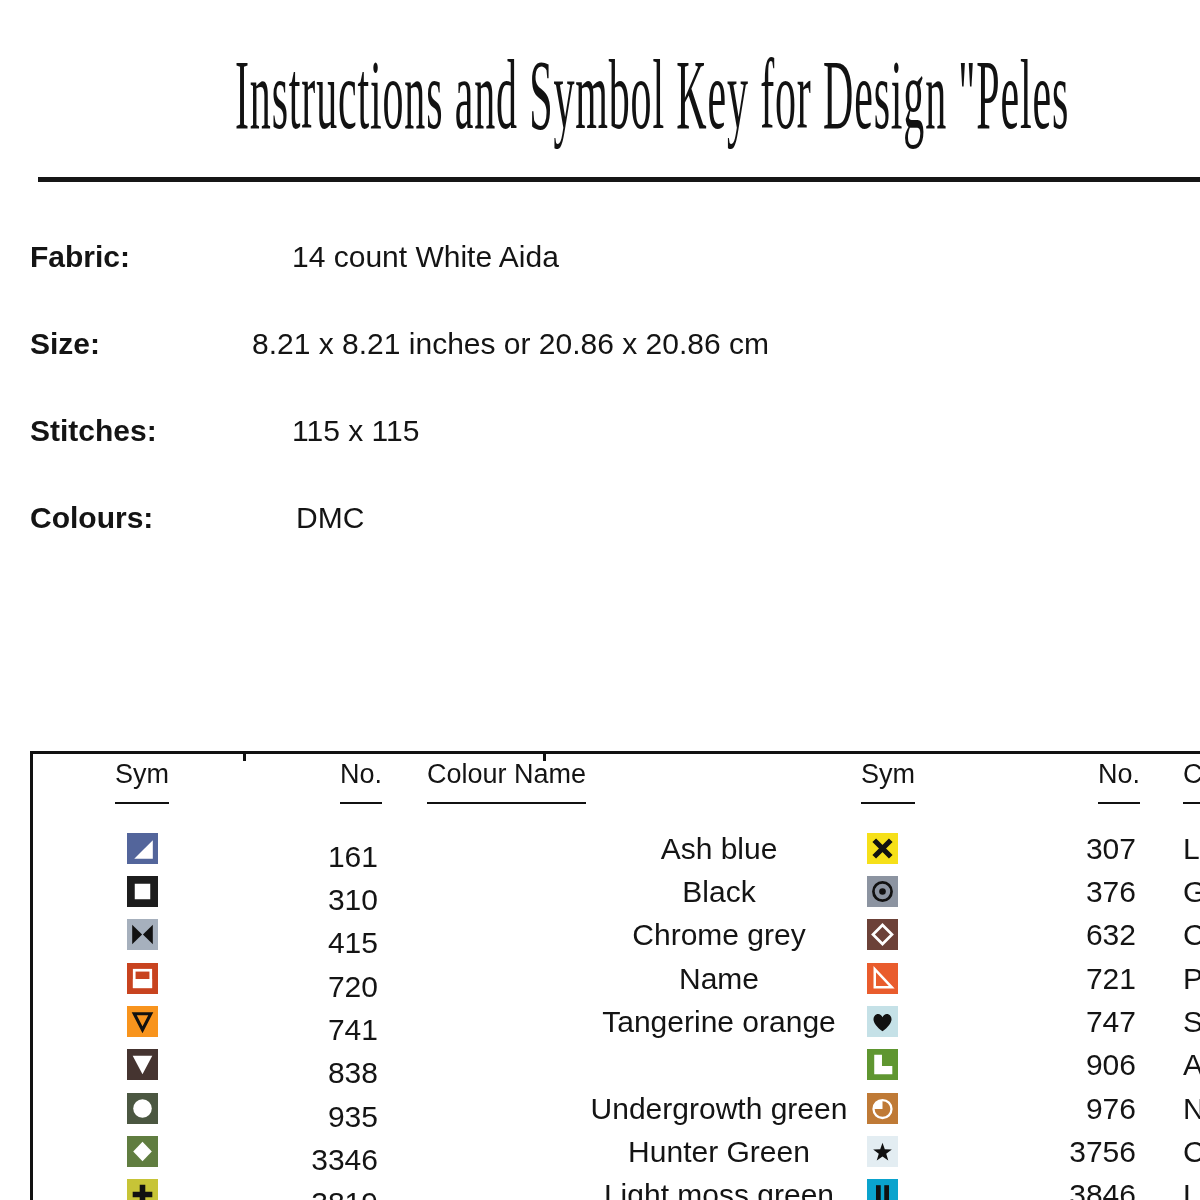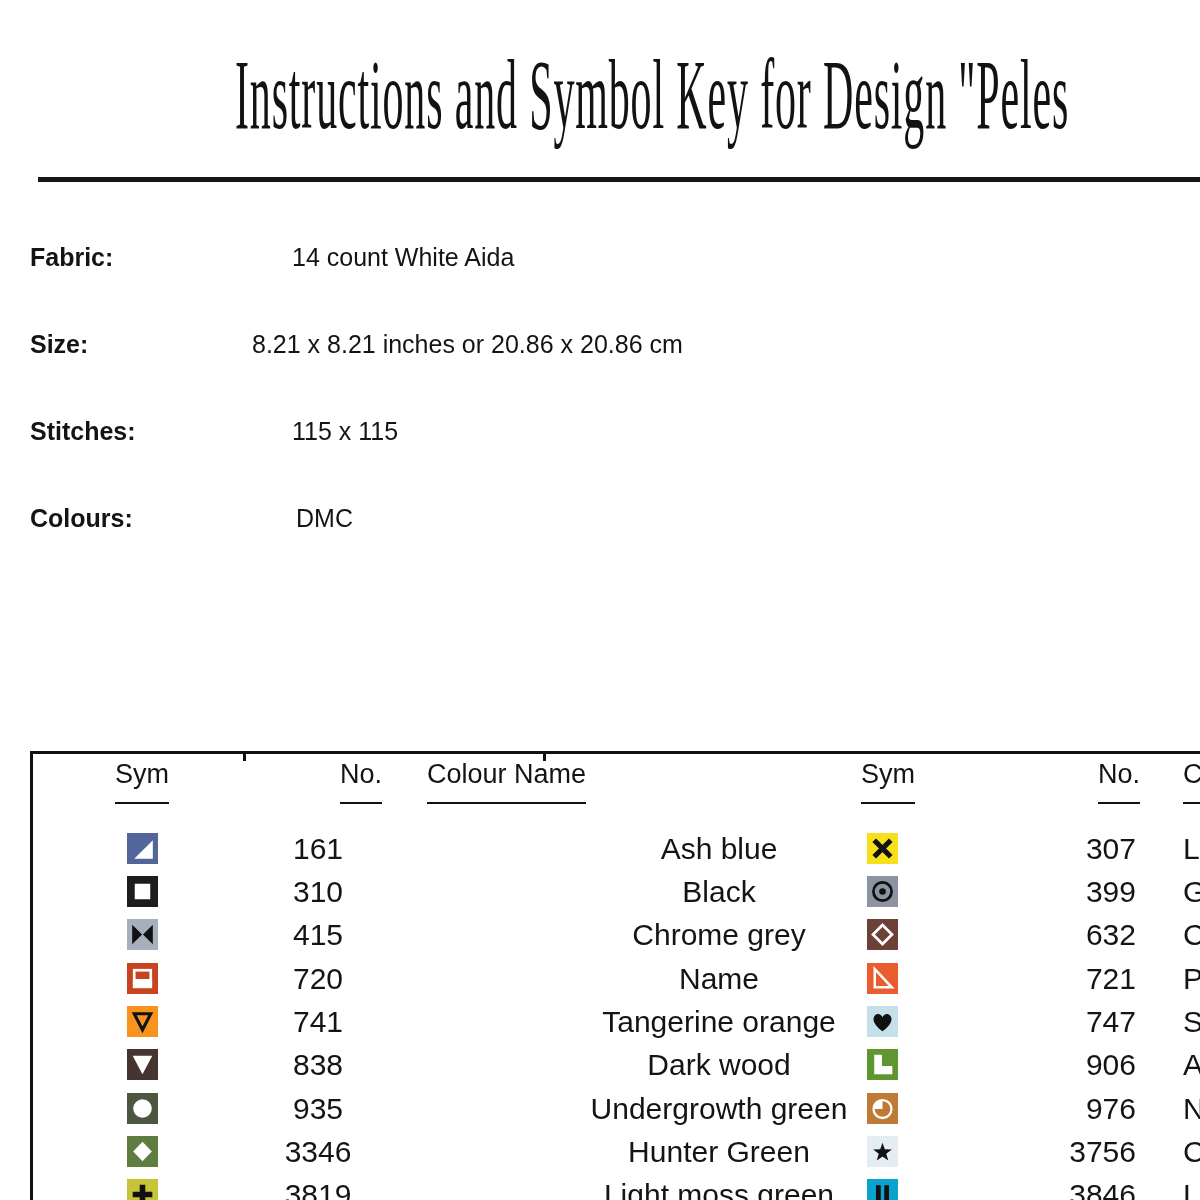--- a/index.html
+++ b/index.html
@@ -4,34 +4,34 @@
 <style>
   html,body{margin:0;padding:0;background:#ffffff;}
   .page{position:relative;width:1200px;height:1200px;overflow:hidden;background:#fff;
         font-family:"Liberation Sans",sans-serif;color:#141414;}
   
   .title{position:absolute;left:235px;top:40px;font-family:"Liberation Serif",serif;
          font-size:100px;line-height:110px;white-space:nowrap;letter-spacing:2px;
          transform:scaleX(0.42);transform-origin:left top;color:#121212;}
   .rule{position:absolute;left:38px;top:177px;width:1400px;height:5px;background:#161616;}
   
-  .info-row{position:absolute;left:0;width:1200px;height:40px;font-size:25px;line-height:40px;}
+  .info-row{position:absolute;left:0;width:1200px;height:40px;font-size:30px;line-height:40px;}
   .info-label{position:absolute;left:30px;font-weight:bold;}
   .info-value{position:absolute;white-space:nowrap;}
   .note{position:absolute;left:30px;font-size:30px;line-height:40px;white-space:nowrap;}
   
   .key-table{position:absolute;left:30px;top:751px;width:1420px;height:620px;
              border:3px solid #111;box-sizing:border-box;}
   .tick{position:absolute;top:0;width:3px;height:7px;background:#111;}
   .th-wrap{position:absolute;top:7px;font-size:27px;line-height:27px;white-space:nowrap;}
   .th-wrap span{display:inline-block;padding-bottom:14px;border-bottom:2.6px solid #111;}
   .trow{position:absolute;left:0;width:1420px;height:43.4px;}
   .sym{position:absolute;top:6.2px;width:31px;height:31px;}
   .cell{position:absolute;top:0;height:43.4px;font-size:30px;line-height:43.4px;white-space:nowrap;}
-  .no-l{left:225px;width:120px;text-align:center;}
+  .no-l{left:225px;width:120px;text-align:right;margin-top:8px;}
   .nm-l{left:406px;width:560px;text-align:center;}
   .no-r{left:983px;width:120px;text-align:right;}
   .nm-r{left:1150px;width:260px;text-align:left;}
   .sym-l{left:93.5px;} .sym-r{left:833.5px;}
 </style>
 </head>
 <body>
 
 <div class="page">
 
@@ -87,21 +87,21 @@
         <rect width="30" height="30" fill="#1d1d1d"></rect>
         <rect x="7.5" y="7.5" width="15" height="15" fill="#ffffff"></rect>
       </svg>
       <div class="cell no-l">310</div>
       <div class="cell nm-l">Black</div>
       <svg class="sym sym-r" viewBox="0 0 30 30">
         <rect width="30" height="30" fill="#8c94a1"></rect>
         <circle cx="15" cy="15" r="8.8" fill="none" stroke-width="2.6" stroke="#111111"></circle>
         <circle cx="15" cy="15" r="3.2" fill="#111111"></circle>
       </svg>
-      <div class="cell no-r">399</div>
+      <div class="cell no-r">376</div>
       <div class="cell nm-r">G</div>
     </div>
 
     <div class="trow" style="top:159.2px">
       <svg class="sym sym-l" viewBox="0 0 30 30">
         <rect width="30" height="30" fill="#a6b0bd"></rect>
         <polygon points="5,5.5 5,24.5 14.6,15" fill="#111111"></polygon>
         <polygon points="25,5.5 25,24.5 15.4,15" fill="#111111"></polygon>
       </svg>
       <div class="cell no-l">415</div>
@@ -144,21 +144,20 @@
       <div class="cell no-r">747</div>
       <div class="cell nm-r">S</div>
     </div>
 
     <div class="trow" style="top:289.3px">
       <svg class="sym sym-l" viewBox="0 0 30 30">
         <rect width="30" height="30" fill="#453430"></rect>
         <polygon points="5.5,6.5 24.5,6.5 15,24.5" fill="#ffffff"></polygon>
       </svg>
       <div class="cell no-l">838</div>
-      <div class="cell nm-l">Dark wood</div>
       <svg class="sym sym-r" viewBox="0 0 30 30">
         <rect width="30" height="30" fill="#5f9630"></rect>
         <polygon points="7,5.5 14.5,5.5 14.5,16.5 24.5,16.5 24.5,24.5 7,24.5" fill="#ffffff"></polygon>
       </svg>
       <div class="cell no-r">906</div>
       <div class="cell nm-r">A</div>
     </div>
 
     <div class="trow" style="top:332.6px">
       <svg class="sym sym-l" viewBox="0 0 30 30">

